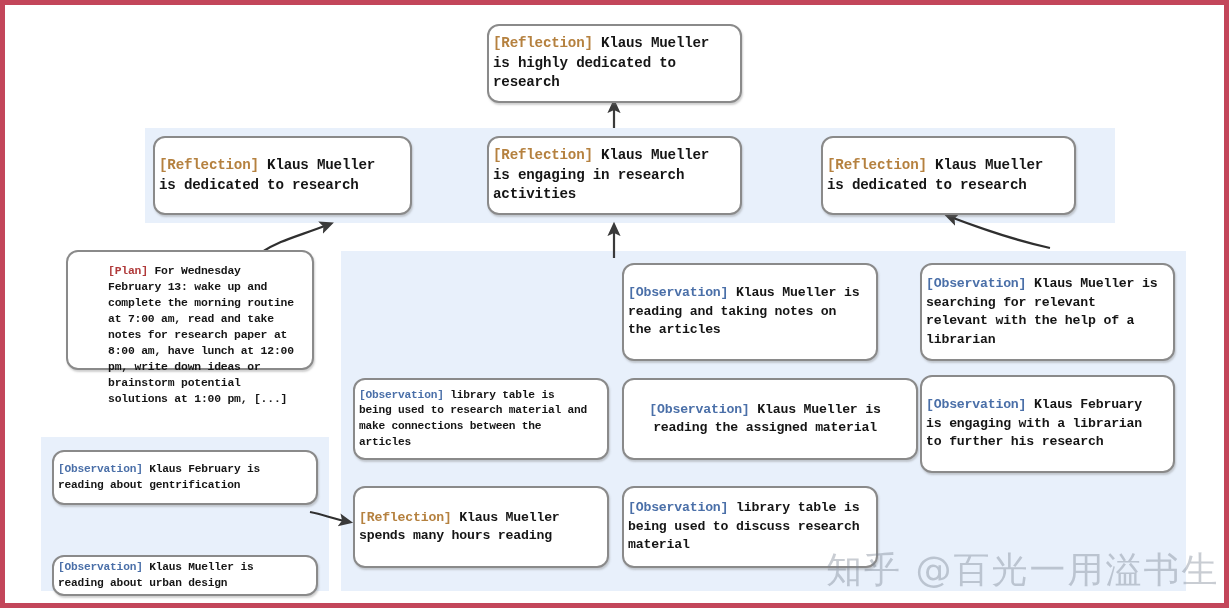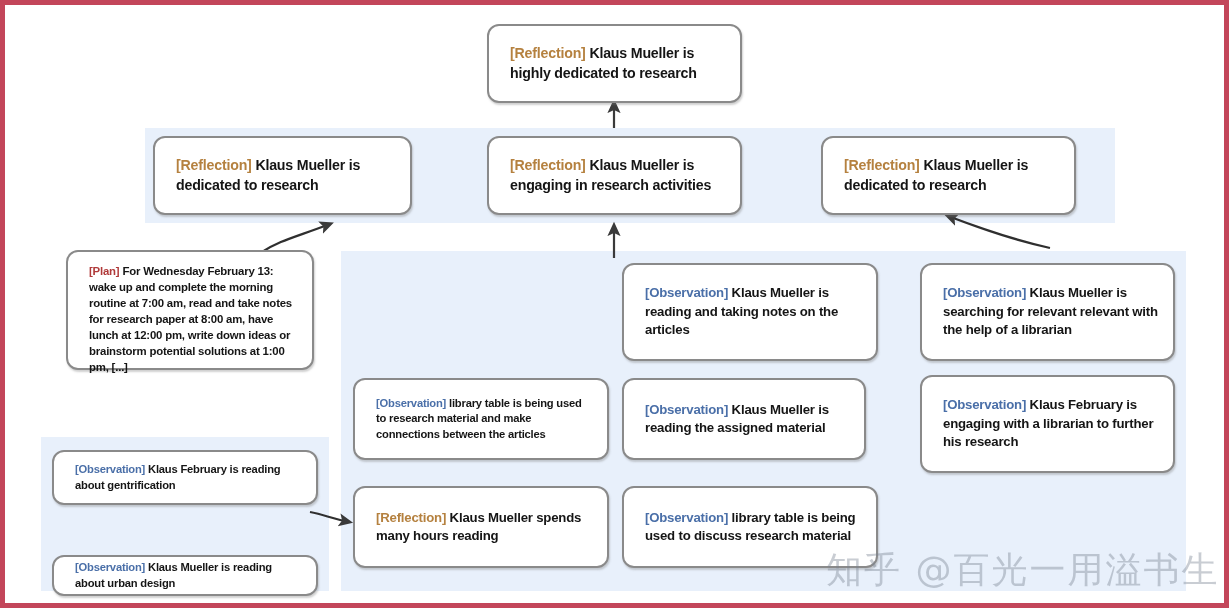--- a/index.html
+++ b/index.html
@@ -52,22 +52,22 @@
     background: #ffffff;
     border: 2px solid #8a8a8a;
     border-radius: 12px;
     z-index: 5;
     display: flex;
     align-items: center;
     box-shadow: 1px 2px 2px rgba(120,120,120,0.35);
   }
   .node .txt {
     display: block;
-    padding: 6px 14px 6px 21px;
-    font-family: Liberation Sans, sans-serif;
+    padding: 6px 14px 6px 4px;
+    font-family: Liberation Mono, monospace;
     font-weight: bold;
     color: #151515;
     letter-spacing: -0.2px;
   }
   
   .fs-lg .txt { font-size: 14.2px; line-height: 19.5px; }
   .fs-md .txt { font-size: 13.2px; line-height: 18.5px; }
   .fs-sm .txt { font-size: 11.4px; line-height: 16px; }
   .fs-xs .txt { font-size: 11.2px; line-height: 15.6px; }
 
@@ -126,21 +126,21 @@
 
   <div class="node fs-lg" style="left:487px; top:136px; width:255px; height:79px;justify-content:flex-end;">
     <span class="txt"><span class="tag tag-reflection">[Reflection]</span><span> Klaus Mueller is engaging in research activities</span></span>
   </div>
 
   <div class="node fs-lg" style="left:821px; top:136px; width:255px; height:79px;">
     <span class="txt"><span class="tag tag-reflection">[Reflection]</span><span> Klaus Mueller is dedicated to research</span></span>
   </div>
 
   <div class="node fs-sm" style="left:66px; top:250px; width:248px; height:120px; align-items:flex-start;">
-    <span class="txt" style="padding-top:11px;"><span class="tag tag-plan">[Plan]</span><span> For Wednesday February 13: wake up and complete the morning routine at 7:00 am, read and take notes for research paper at 8:00 am, have lunch at 12:00 pm, write down ideas or brainstorm potential solutions at 1:00 pm, [...]</span></span>
+    <span class="txt" style="padding-top:11px;margin-left:36px;"><span class="tag tag-plan">[Plan]</span><span> For Wednesday February 13: wake up and complete the morning routine at 7:00 am, read and take notes for research paper at 8:00 am, have lunch at 12:00 pm, write down ideas or brainstorm potential solutions at 1:00 pm, [...]</span></span>
   </div>
 
   <div class="node fs-xs" style="left:52px; top:450px; width:266px; height:55px;">
     <span class="txt"><span class="tag tag-observation">[Observation]</span><span> Klaus February is reading about gentrification</span></span>
   </div>
 
   <div class="node fs-xs" style="left:52px; top:519px; width:266px; height:41px;margin-top:36px;">
     <span class="txt"><span class="tag tag-observation">[Observation]</span><span> Klaus Mueller is reading about urban design</span></span>
   </div>
 
@@ -150,21 +150,21 @@
   </div>
 
   <div class="node fs-md" style="left:353px; top:486px; width:256px; height:82px;">
     <span class="txt"><span class="tag tag-reflection">[Reflection]</span><span> Klaus Mueller spends many hours reading</span></span>
   </div>
 
   <div class="node fs-md" style="left:622px; top:263px; width:256px; height:98px;">
     <span class="txt"><span class="tag tag-observation">[Observation]</span><span> Klaus Mueller is reading and taking notes on the articles</span></span>
   </div>
 
-  <div class="node fs-md" style="left:622px; top:378px; width:244px; height:82px;">
+  <div class="node fs-md" style="left:622px; top:378px; width:296px; height:82px;text-align:center;">
     <span class="txt"><span class="tag tag-observation">[Observation]</span><span> Klaus Mueller is reading the assigned material</span></span>
   </div>
 
   <div class="node fs-md" style="left:622px; top:486px; width:256px; height:82px;">
     <span class="txt"><span class="tag tag-observation">[Observation]</span><span> library table is being used to discuss research material</span></span>
   </div>
 
   <div class="node fs-md" style="left:920px; top:263px; width:255px; height:98px;">
     <span class="txt"><span class="tag tag-observation">[Observation]</span><span> Klaus Mueller is searching for relevant relevant with the help of a librarian</span></span>
   </div>

